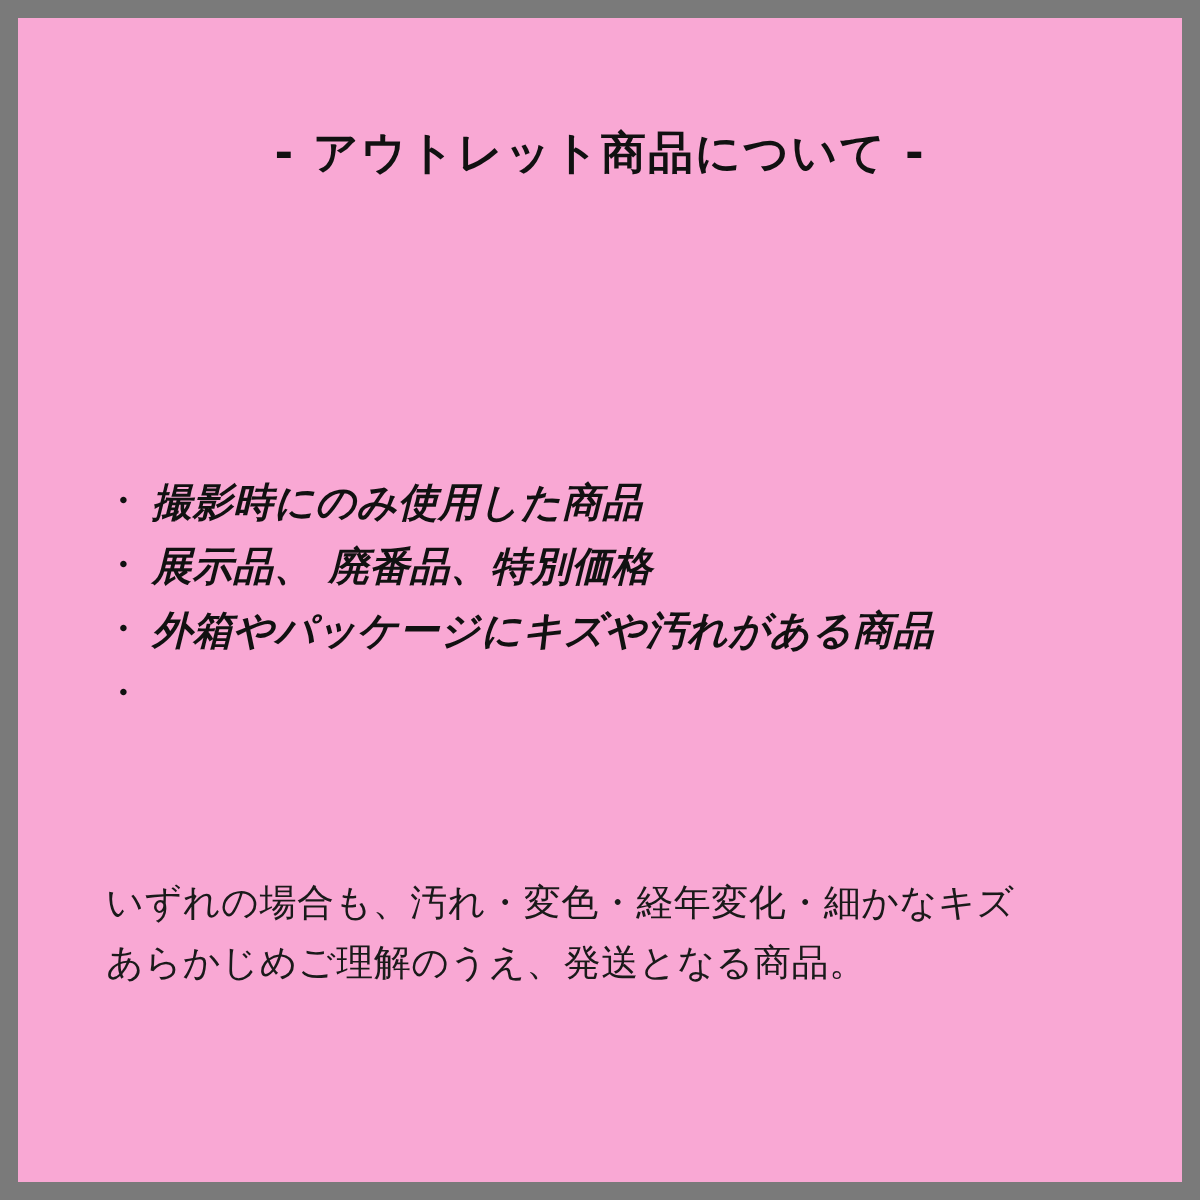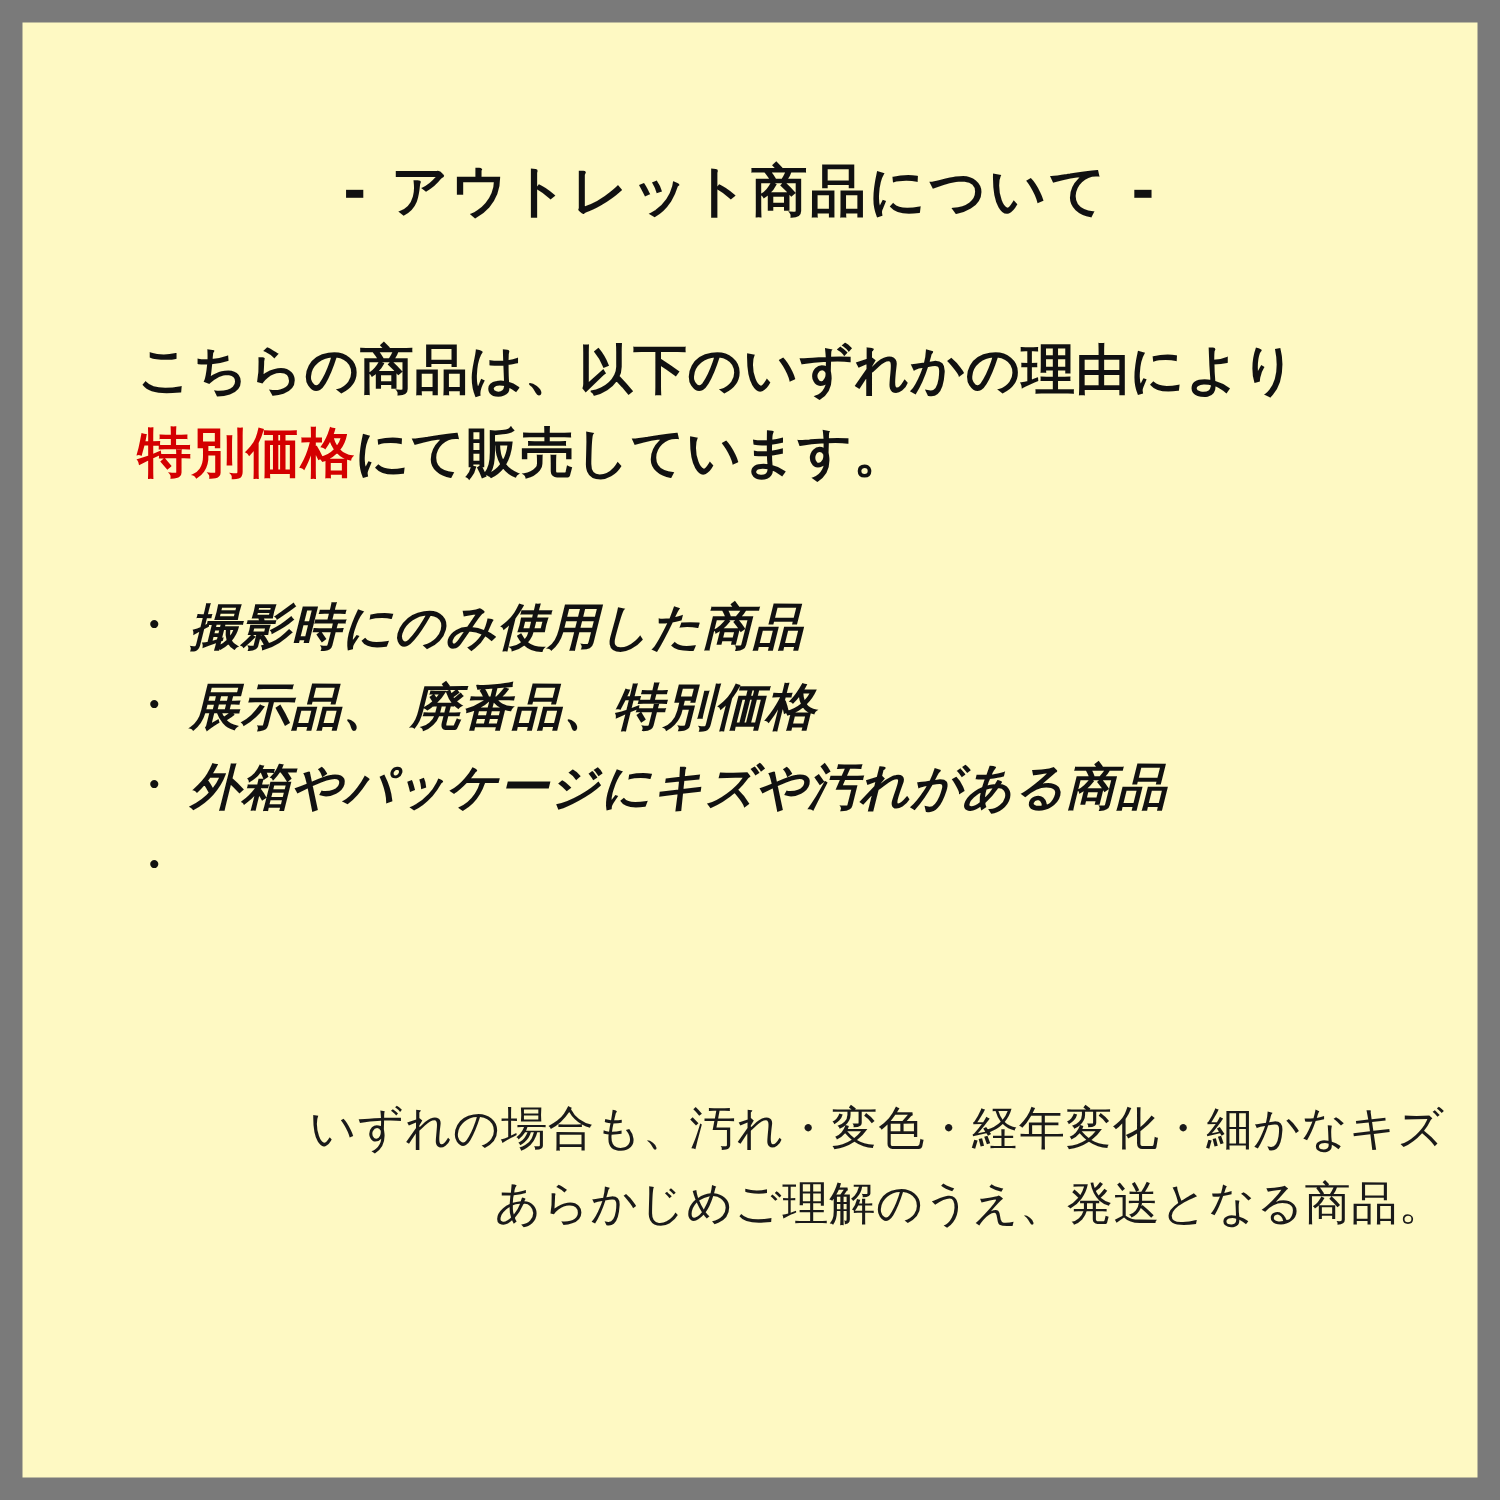--- a/index.html
+++ b/index.html
@@ -12,21 +12,21 @@
     background: #7a7a7a;
     font-family: "DejaVu Sans", "Liberation Sans", sans-serif;
     overflow: hidden;
   }
   .frame {
     position: absolute;
     left: 18px;
     top: 18px;
     width: 1164px;
     height: 1164px;
-    background: #fef9c3;
+    background: #f9a8d4;
     box-sizing: border-box;
   }
   .content {
     position: absolute;
     left: 0;
     top: 0;
     width: 1164px;
     height: 1164px;
   }
   .title {
@@ -81,45 +81,40 @@
   .bullet-text {
     flex: 1 1 auto;
     font-style: italic;
   }
   .bullet-text .line2 {
     display: block;
     padding-left: 8px;
   }
   .footnote {
     position: absolute;
-    left: 108px;
+    left: 88px;
     top: 855px;
     width: 1030px;
     font-size: 37px;
     line-height: 1.62;
     color: #1a1a1a;
     letter-spacing: 0.5px;
-    text-align: right;
   }
   .footnote div {
     white-space: nowrap;
   }
 </style>
 </head>
 <body>
 
 <div class="frame">
   <div class="content">
 
     <div class="title">- アウトレット商品について -</div>
 
-    <div class="lead">
-      <span>こちらの商品は、以下のいずれかの理由により</span><br>
-      <span class="highlight">特別価格</span><span>にて販売しています。</span>
-    </div>
 
     <div class="bullets">
 
       <div class="bullet-row">
         <span class="bullet-mark">・</span>
         <span class="bullet-text">
           <span>撮影時にのみ使用した商品</span>
         </span>
       </div>
 

